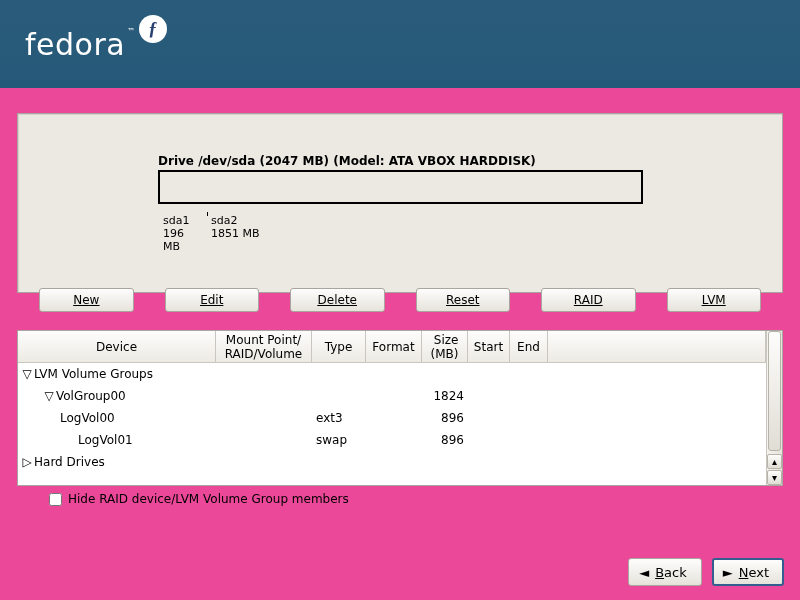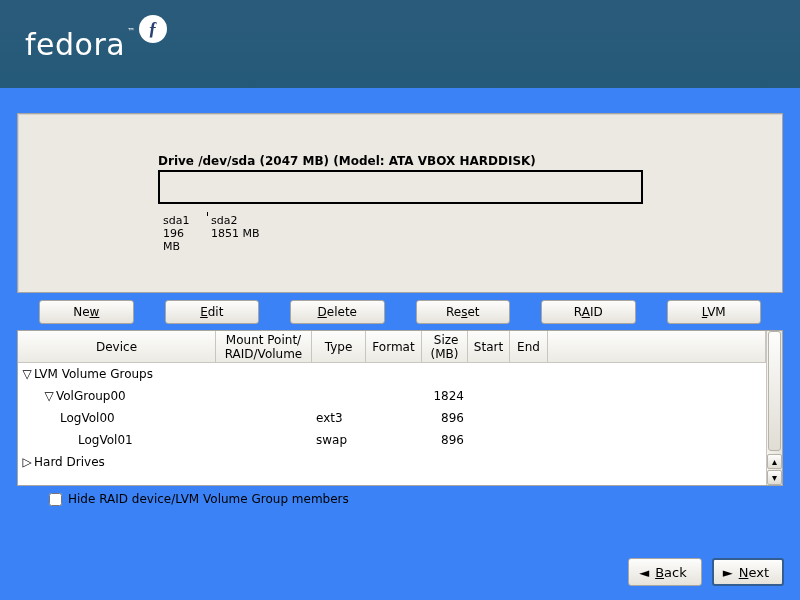--- a/index.html
+++ b/index.html
@@ -6,31 +6,31 @@
   html, body { width: 800px; height: 600px; overflow: hidden; font-family: "DejaVu Sans", "Liberation Sans", sans-serif; font-size: 12px; }
   body { background: linear-gradient(180deg, #2b5b7a 0%, #1f5878 30%, #205f82 100%); }
 
   .header { height: 88px; display:flex; align-items:center; padding-left:25px; }
   .logo { display:flex; align-items:flex-start; color:#fff; }
   .logo-text { font-size:30px; font-weight:400; letter-spacing:0.5px; color:#fff; font-family:"DejaVu Sans", sans-serif; }
   .logo-text .tm { font-size:8px; vertical-align:top; margin-left:2px; }
   .logo-f { width:28px; height:28px; border-radius:50%; background:#fff; display:inline-flex; align-items:center; justify-content:center; margin-left:3px; margin-top:-6px; position:relative; top:-6px; }
   .logo-f-inner { color:#294172; font-weight:bold; font-size:18px; font-style:italic; font-family:serif; line-height:1; }
 
-  .panel { position:absolute; left:0; top:88px; width:800px; height:512px; background:#3b82f6; }
+  .panel { position:absolute; left:0; top:88px; width:800px; height:512px; background:#ec4899; }
   .inset { position:absolute; left:17px; top:25px; width:766px; height:180px; border:1px solid #a9a69f; background:#ece9e2; box-shadow: inset 1px 1px 0 #d5d2cb; }
 
   .drive-header { position:absolute; left:140px; top:40px; font-weight:bold; font-size:12px; }
   .drive-box { position:absolute; left:140px; top:56px; width:485px; height:34px; border:2px solid #000; display:flex; font-size:11px; }
   .part { border-right:1px solid #000; padding:2px 3px; line-height:13px;margin-top:40px; }
   .part:last-child { border-right:none; flex:1; }
   .part .pn { display:block; }
   .part .ps { display:block; }
 
-  .btnrow { position:absolute; left:17px; top:212px; width:766px; display:flex; gap:31px; padding:0 22px; }
+  .btnrow { position:absolute; left:17px; top:200px; width:766px; display:flex; gap:31px; padding:0 22px;text-decoration:underline; }
   .btn { flex:1; height:24px; background:linear-gradient(#fdfdfc,#e6e3db); border:1px solid #a9a69f; border-radius:3px; font-size:12px; display:flex; align-items:center; justify-content:center; cursor:pointer; }
   .btn .ul { text-decoration:underline; }
 
   .tablewrap { position:absolute; left:17px; top:242px; width:766px; height:156px; border:1px solid #a9a69f; background:#fff; display:flex; }
   .table { flex:1; overflow:hidden; }
   .thead { display:flex; height:32px; background:linear-gradient(#fdfdfc,#eceae3); border-bottom:1px solid #c9c6bf; font-size:12px; }
   .th { border-right:1px solid #c9c6bf; display:flex; align-items:center; justify-content:center; text-align:center; line-height:14px; padding:2px 4px; }
   .tbody { font-size:12px; }
   .tr { display:flex; height:22px; align-items:center; }
   .td { padding:0 4px; overflow:hidden; white-space:nowrap; }

